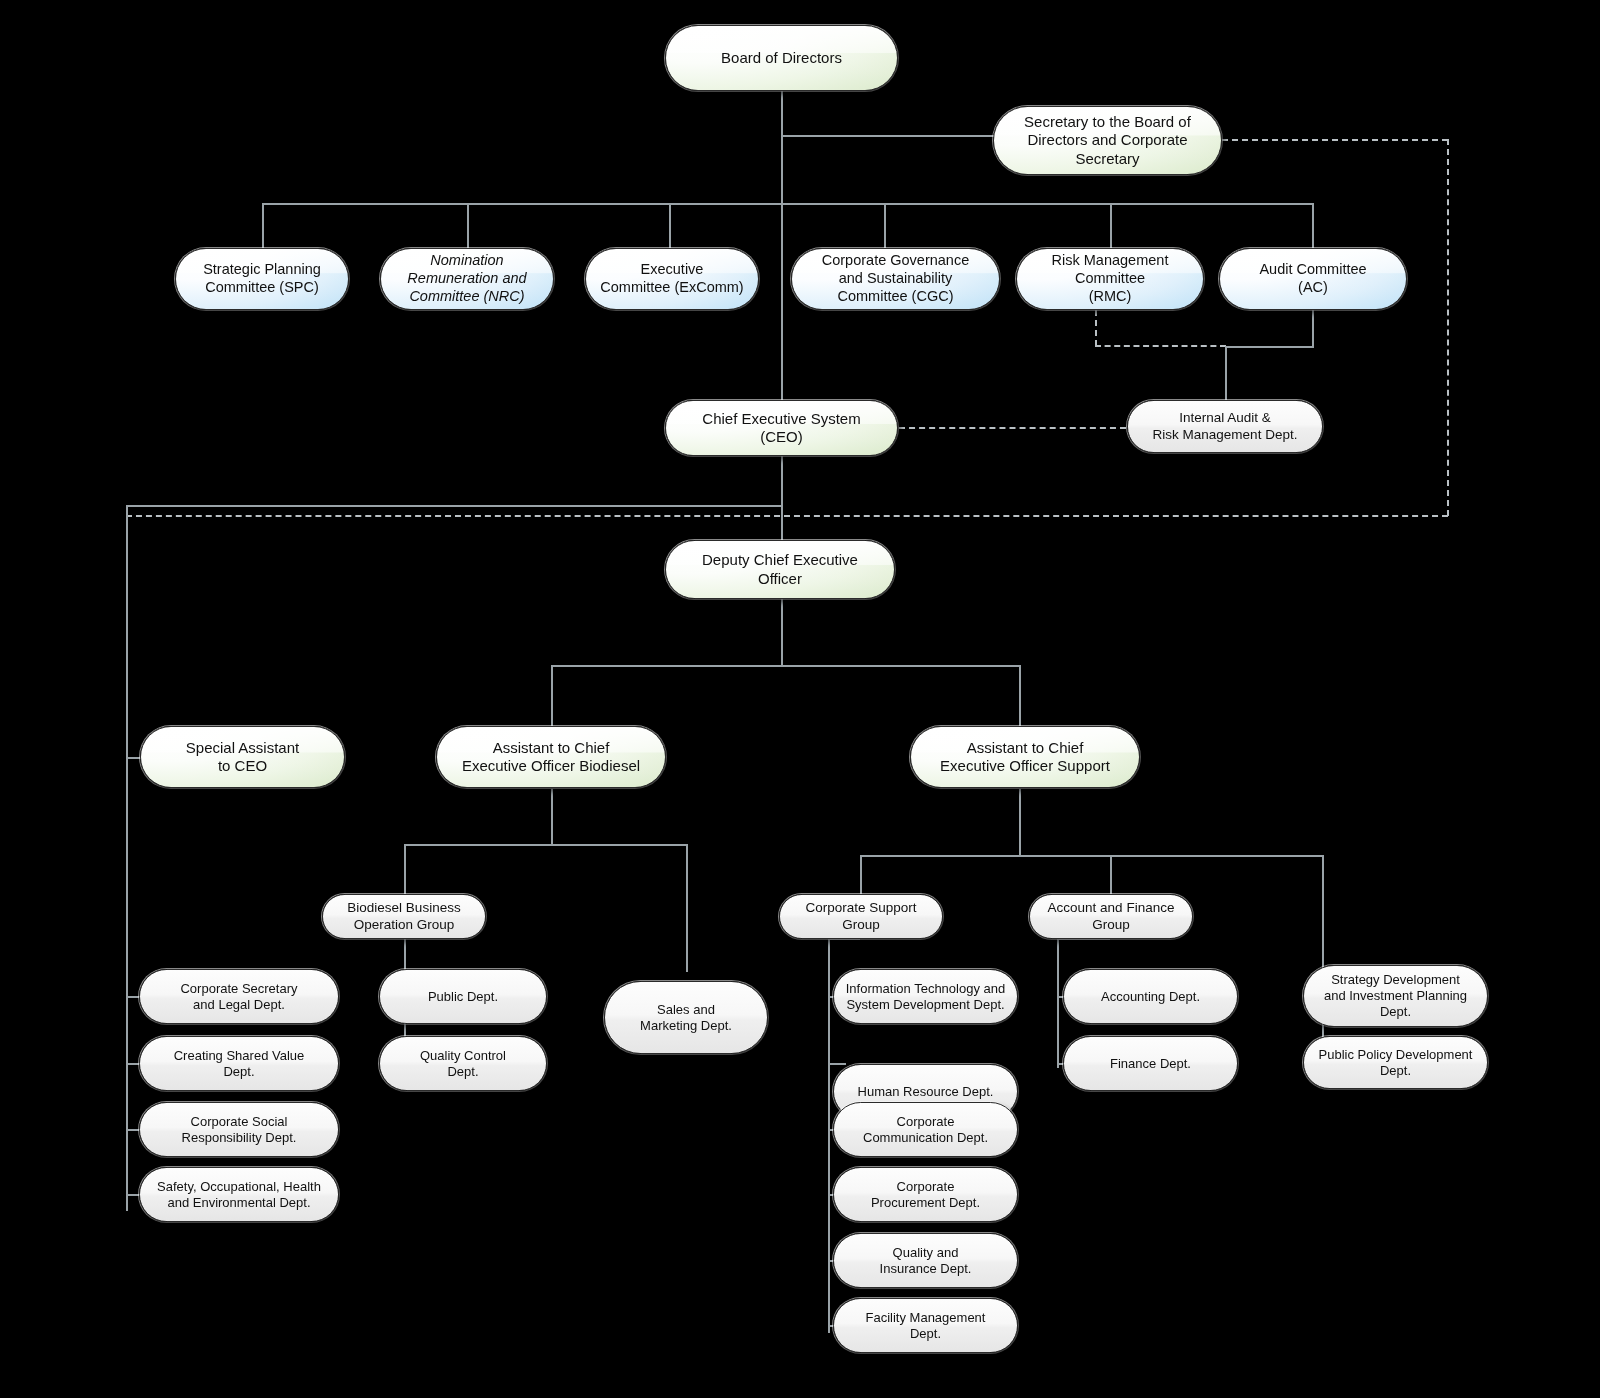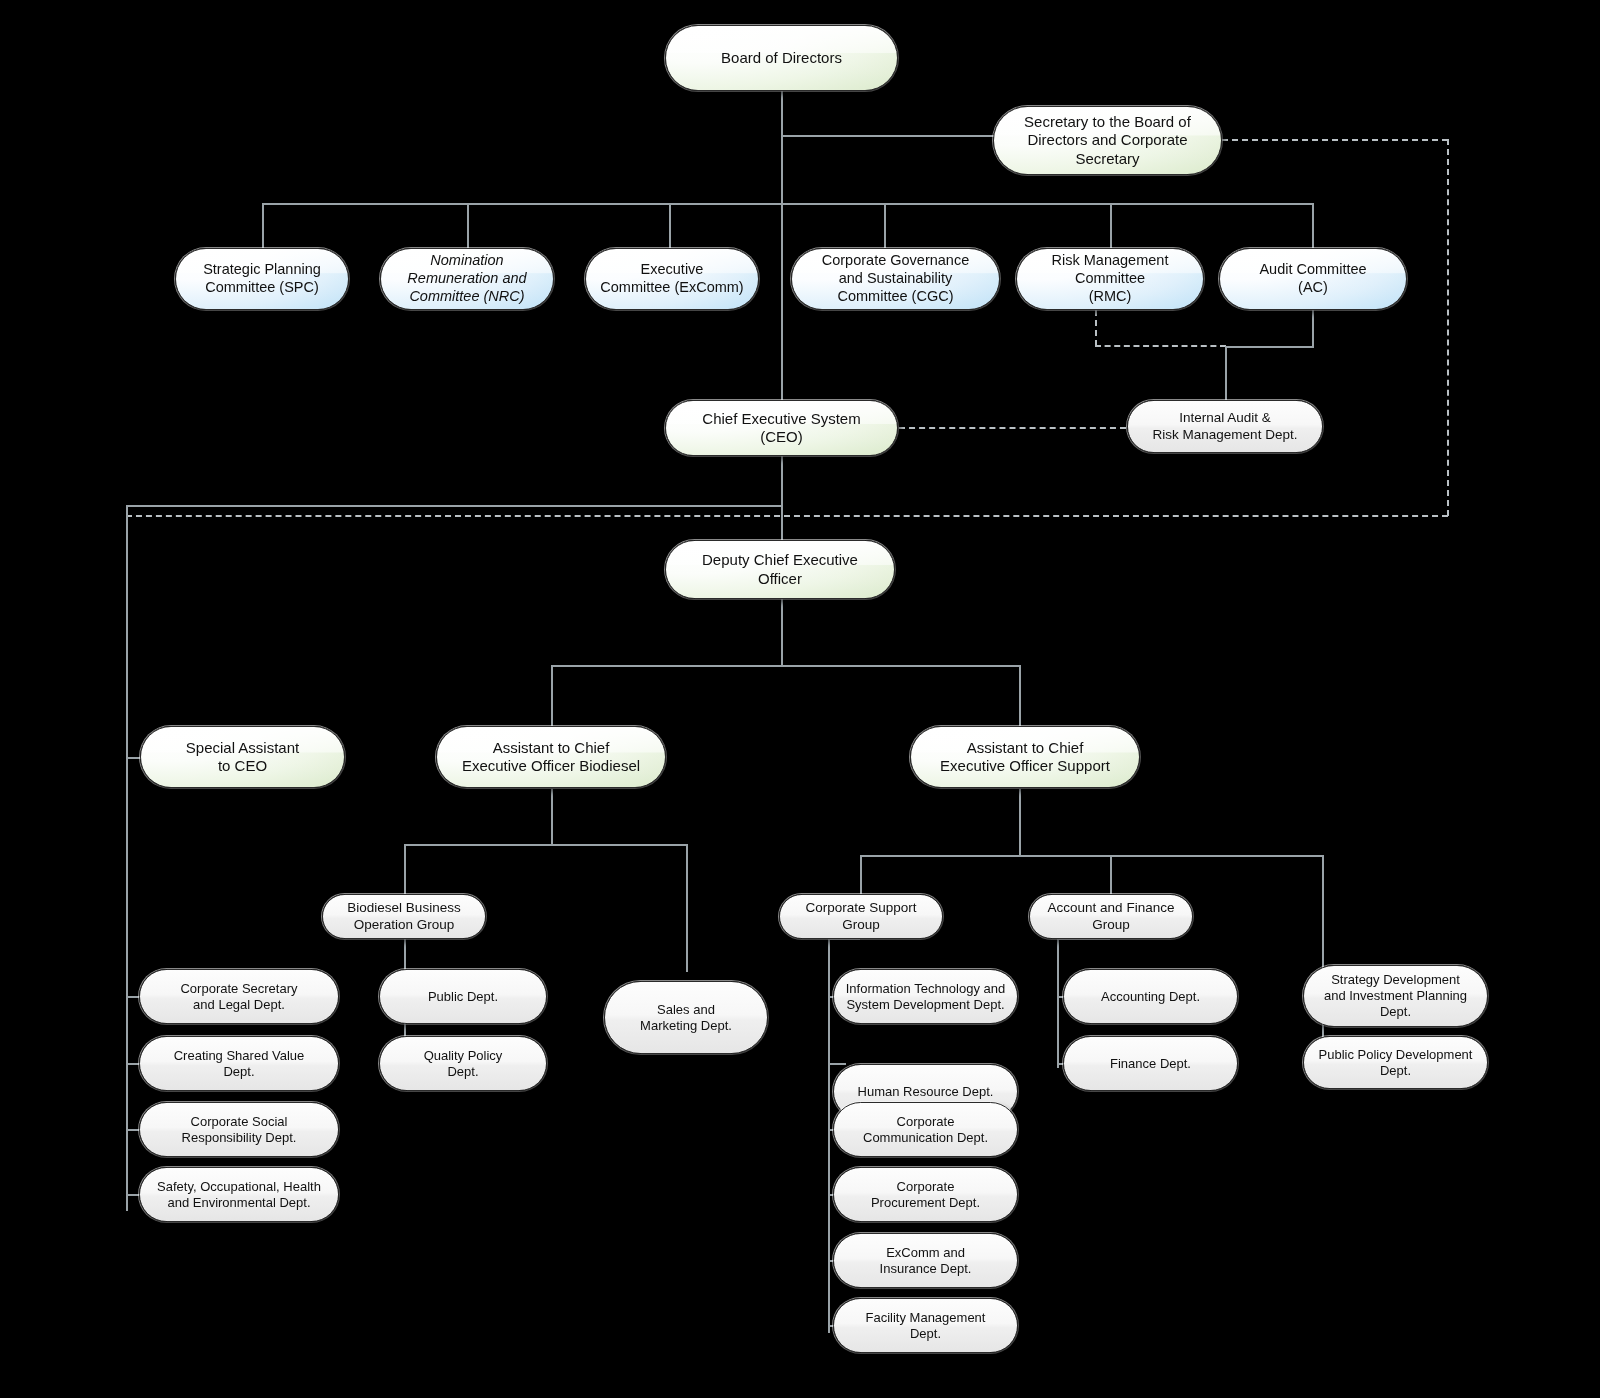--- a/index.html
+++ b/index.html
@@ -273,21 +273,21 @@
   </div>
   <div class="node plain dept" style="left:139px; top:1167px; width:200px; height:55px;">
     <span class="lbl">Safety, Occupational, Health
 and Environmental Dept.</span>
   </div>
 
   <div class="node plain dept" style="left:379px; top:969px; width:168px; height:55px;">
     <span class="lbl">Public Dept.</span>
   </div>
   <div class="node plain dept" style="left:379px; top:1036px; width:168px; height:55px;">
-    <span class="lbl">Quality Policy
+    <span class="lbl">Quality Control
 Dept.</span>
   </div>
 
   <div class="node plain dept" style="left:604px; top:969px; width:164px; height:73px;margin-top:12px;">
     <span class="lbl">Sales and
 Marketing Dept.</span>
   </div>
 
   <div class="node plain dept" style="left:833px; top:969px; width:185px; height:55px;">
     <span class="lbl">Information Technology and
@@ -298,21 +298,21 @@
   </div>
   <div class="node plain dept" style="left:833px; top:1102px; width:185px; height:55px;">
     <span class="lbl">Corporate
 Communication Dept.</span>
   </div>
   <div class="node plain dept" style="left:833px; top:1167px; width:185px; height:55px;">
     <span class="lbl">Corporate
 Procurement Dept.</span>
   </div>
   <div class="node plain dept" style="left:833px; top:1233px; width:185px; height:55px;">
-    <span class="lbl">ExComm and
+    <span class="lbl">Quality and
 Insurance Dept.</span>
   </div>
   <div class="node plain dept" style="left:833px; top:1298px; width:185px; height:55px;">
     <span class="lbl">Facility Management
 Dept.</span>
   </div>
 
   <div class="node plain dept" style="left:1063px; top:969px; width:175px; height:55px;">
     <span class="lbl">Accounting Dept.</span>
   </div>

